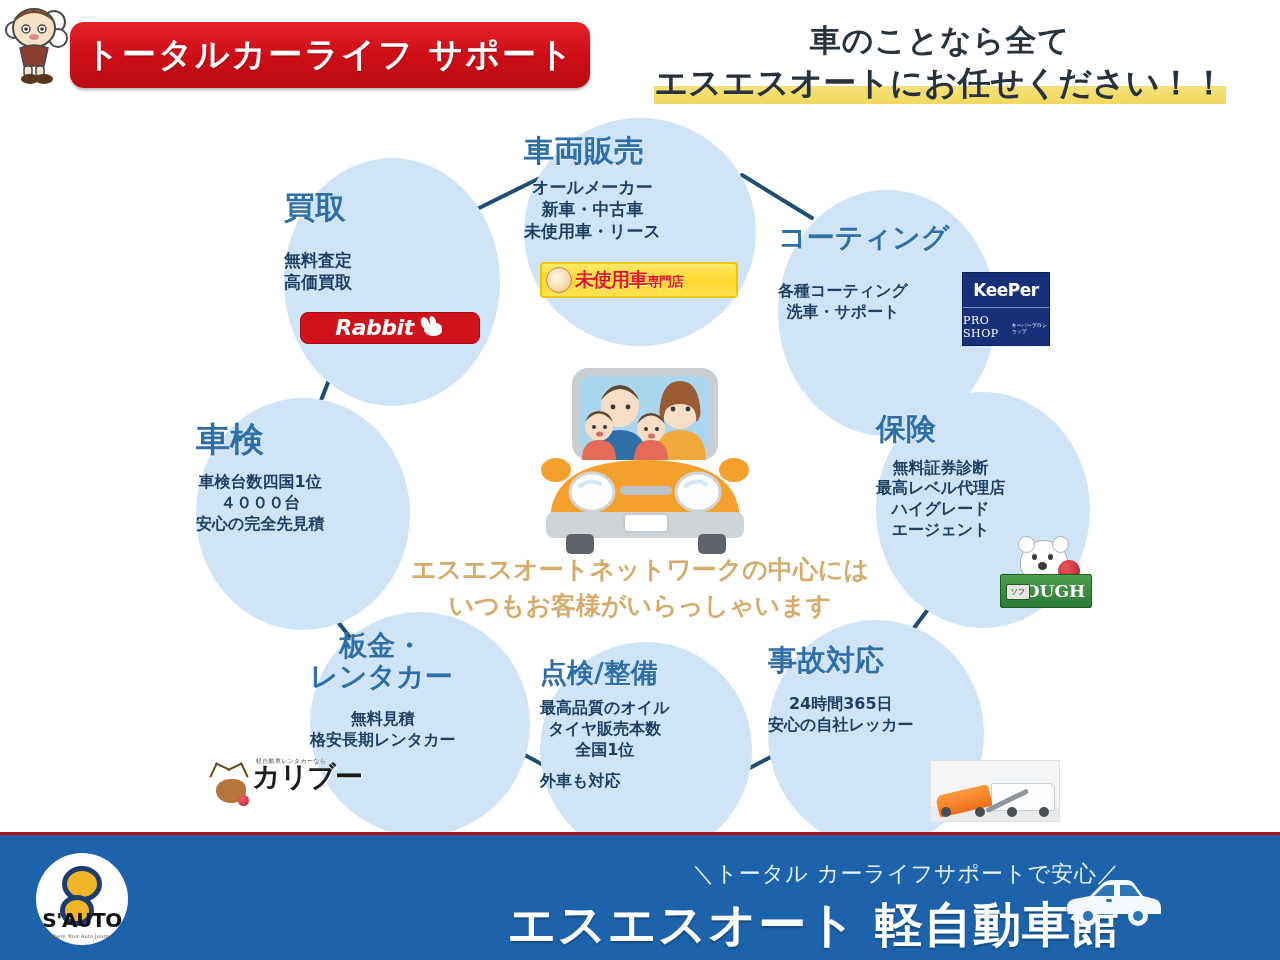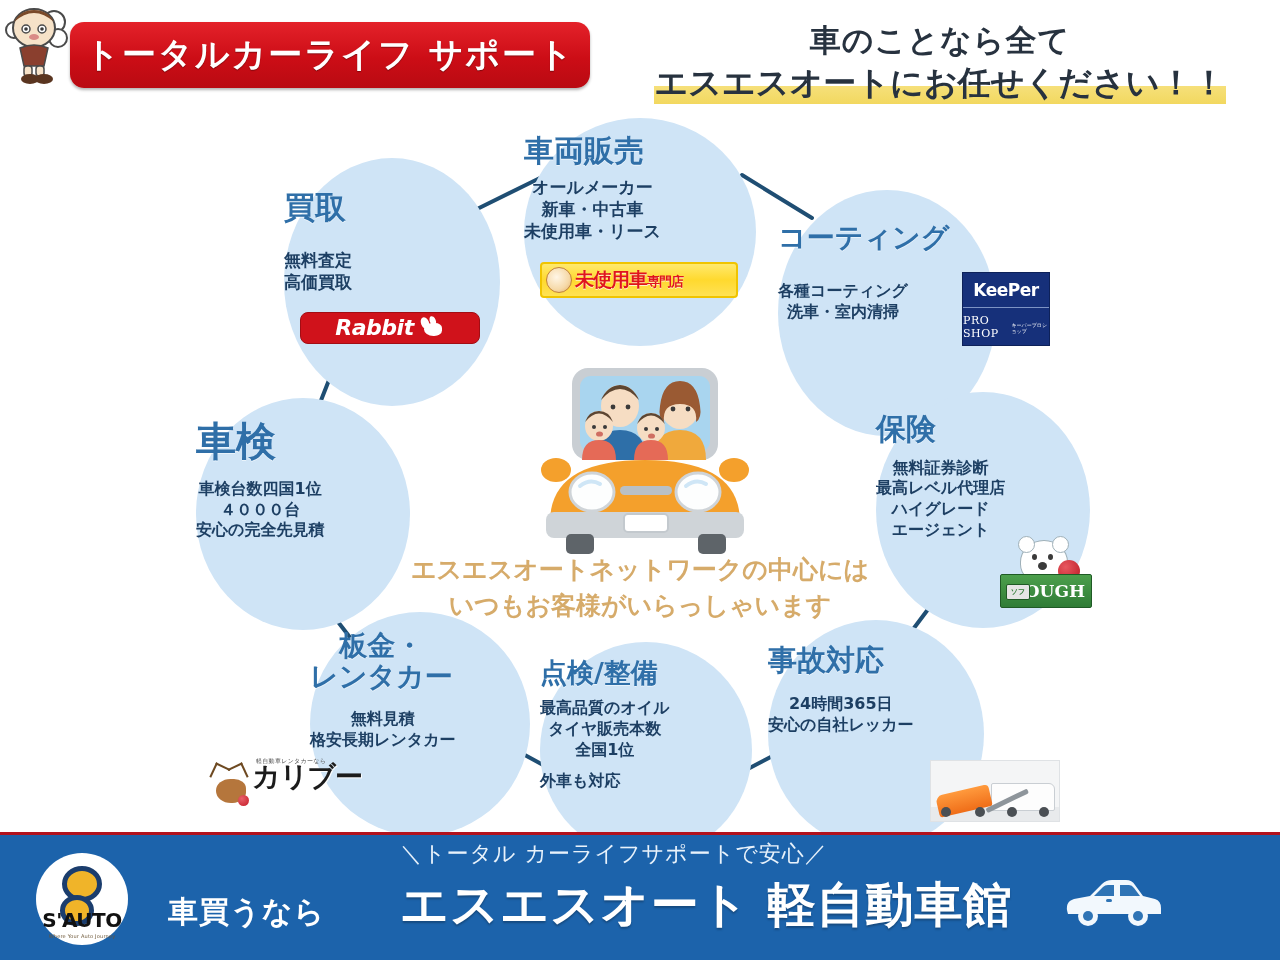--- a/index.html
+++ b/index.html
@@ -55,21 +55,21 @@
 
   #bub-kaitori{left:284px;top:158px;width:216px;height:216px;padding-top:32px;}
   #bub-kaitori .b-title{font-size:31px;}
   #bub-kaitori .b-lines{font-size:17px;margin-top:24px;}
 
   #bub-coating{left:778px;top:190px;width:218px;height:214px;padding-top:32px;}
   #bub-coating .b-title{font-size:28px;}
   #bub-coating .b-lines{font-size:16px;margin-top:28px;}
 
   #bub-shaken{left:196px;top:398px;width:214px;height:210px;padding-top:22px;}
-  #bub-shaken .b-title{font-size:40px;font-family:Liberation Serif, serif;}
+  #bub-shaken .b-title{font-size:34px;}
   #bub-shaken .b-lines{font-size:16px;margin-top:14px;}
 
   #bub-hoken{left:876px;top:392px;width:214px;height:216px;padding-top:20px;}
   #bub-hoken .b-title{font-size:30px;}
   #bub-hoken .b-lines{font-size:16px;margin-top:12px;}
 
   #bub-bankin{left:310px;top:612px;width:220px;height:206px;padding-top:18px;}
   #bub-bankin .b-title{font-size:28px;}
   #bub-bankin .b-lines{font-size:16px;margin-top:16px;}
 
@@ -280,21 +280,21 @@
     font-size:20px;font-weight:bold;color:#111;letter-spacing:-.5px;
   }
   #footer-logo .fl-sub{
     position:absolute;left:0;right:0;bottom:6px;text-align:center;
     font-size:5px;color:#6b5535;letter-spacing:.2px;
   }
   #footer-kaiu{
     position:absolute;left:168px;top:57px;color:#ffffff;font-size:30px;font-weight:bold;
     letter-spacing:1px;
   }
-  #footer-main{position:absolute;left:400px;top:4px;width:720px;text-align:left;}
+  #footer-main{position:absolute;left:400px;top:24px;width:720px;text-align:right;}
   #footer-main .fm-top{
     color:#e8f2fb;font-size:22px;letter-spacing:1px;display:block;margin-bottom:4px;
   }
   #footer-main .fm-big{
     color:#ffffff;font-size:48px;font-weight:bold;letter-spacing:1px;
     text-shadow:0 2px 2px rgba(0,0,0,.25);white-space:nowrap;
   }
   #footer-car{position:absolute;left:1062px;top:872px;width:104px;height:56px;}
 </style>
 </head>
@@ -345,21 +345,21 @@
       <div>無料査定</div>
       <div>高価買取</div>
     </div>
   </div>
 
   
   <div class="bubble" id="bub-coating">
     <div class="b-title">コーティング</div>
     <div class="b-lines">
       <div>各種コーティング</div>
-      <div>洗車・室内清掃</div>
+      <div>洗車・サポート</div>
     </div>
   </div>
 
   
   <div class="bubble" id="bub-shaken">
     <div class="b-title">車検</div>
     <div class="b-lines">
       <div>車検台数四国1位</div>
       <div>４０００台</div>
       <div>安心の完全先見積</div>
@@ -557,21 +557,20 @@
 
   
   <div id="footer">
     <div id="footer-logo">
       <div class="fl-e1"></div>
       <div class="fl-e2"></div>
       <div class="fl-name">S'AUTO</div>
       <div class="fl-sub">Where Your Auto Journey</div>
     </div>
 
-    <div id="footer-kaiu">車買うなら</div>
 
     <div id="footer-main">
       <span class="fm-top">＼トータル カーライフサポートで安心／</span>
       <span class="fm-big">エスエスオート 軽自動車館</span>
     </div>
   </div>
 
   <svg id="footer-car" viewBox="0 0 104 56" xmlns="http://www.w3.org/2000/svg">
     <path d="M6 42 q-4 -12 6 -15 l16 -3 l12 -12 q4 -4 10 -4 h14 q6 0 9 5 l8 11 l12 3 q6 2 6 9 l0 6 z" fill="#f2f8fd"></path>
     <path d="M32 24 l9 -9 q2 -2 5 -2 h6 v11 z" fill="#2f74b5"></path>

